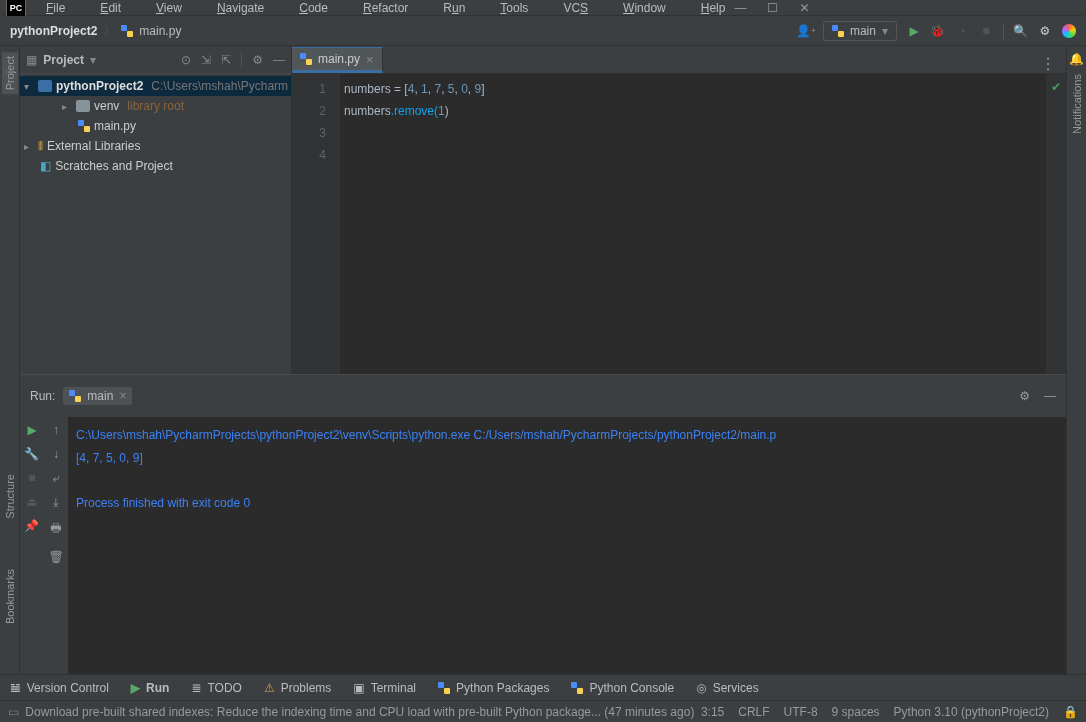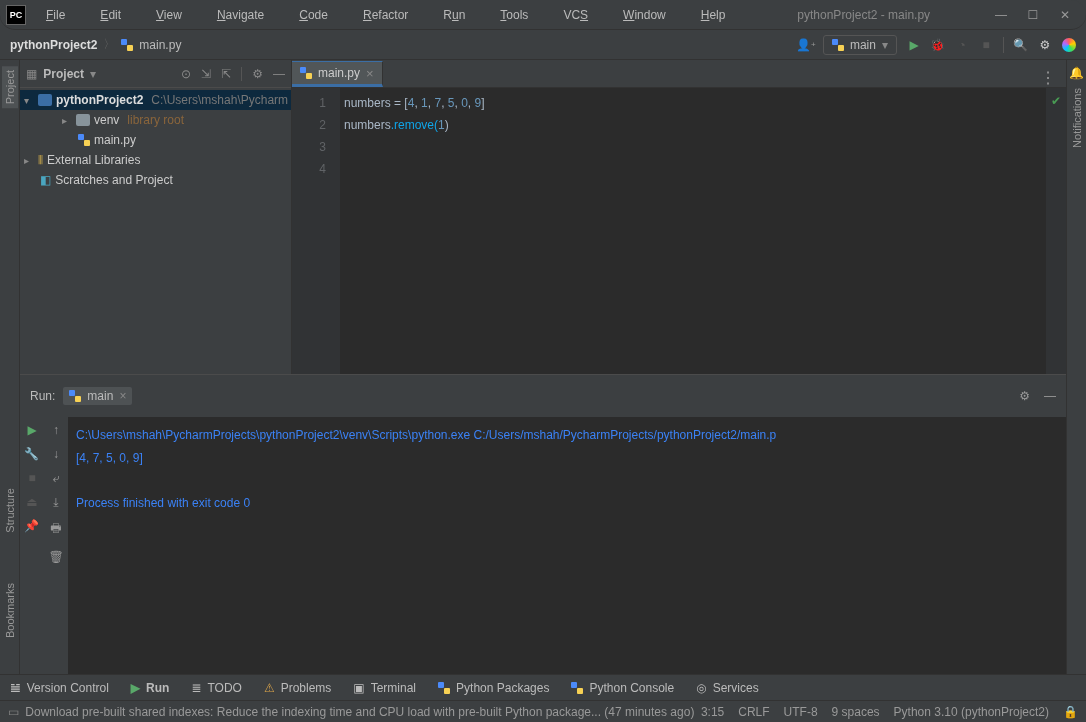--- a/index.html
+++ b/index.html
@@ -1,17 +1,17 @@
 <!DOCTYPE html>
 <html><head>
 <meta charset="utf-8">
 <style>
 * { margin:0; padding:0; box-sizing:border-box; font-family:"Segoe UI",Arial,sans-serif; font-size:12px; }
 body { background:#3c3f41; color:#bbbbbb; width:1086px; height:722px; overflow:hidden; display:flex; flex-direction:column; }
-.titlebar { height:30px; background:#3c3f41; display:flex; align-items:center; padding:0 6px; border-bottom:1px solid #323232;border-radius:15px; }
+.titlebar { height:16px; background:#3c3f41; display:flex; align-items:center; padding:0 6px; border-bottom:1px solid #323232;border-radius:15px; }
 .logo { width:20px; height:20px; background:#000; border:1px solid #666; display:flex; align-items:center; justify-content:center; font-size:9px; font-weight:bold; color:#fff; margin-right:12px; }
 .menus { display:flex; gap:19px; }
 .menus span { padding:4px 8px; cursor:default; }
 .menus span u { text-decoration:underline; }
 .title-center { flex:1; text-align:center; color:#888; }
 .winbtns { display:flex; gap:18px; padding-right:8px; color:#999; }
 .winbtns span { width:14px; text-align:center; }
 
 .navbar { height:30px; background:#3c3f41; display:flex; align-items:center; padding:0 10px; border-bottom:1px solid #323232; }
 .bc { display:flex; align-items:center; gap:6px; font-size:12px; }
@@ -91,21 +91,20 @@
     <span><u>V</u>iew</span>
     <span><u>N</u>avigate</span>
     <span><u>C</u>ode</span>
     <span><u>R</u>efactor</span>
     <span>R<u>u</u>n</span>
     <span><u>T</u>ools</span>
     <span>VC<u>S</u></span>
     <span><u>W</u>indow</span>
     <span><u>H</u>elp</span>
   </div>
-  <div class="title-center">pythonProject2 - main.py</div>
   <div class="winbtns">
     <span>—</span>
     <span>☐</span>
     <span>✕</span>
   </div>
 </div>
 
 <div class="navbar">
   <div class="bc">
     <span style="font-weight:bold;color:#ddd">pythonProject2</span>

